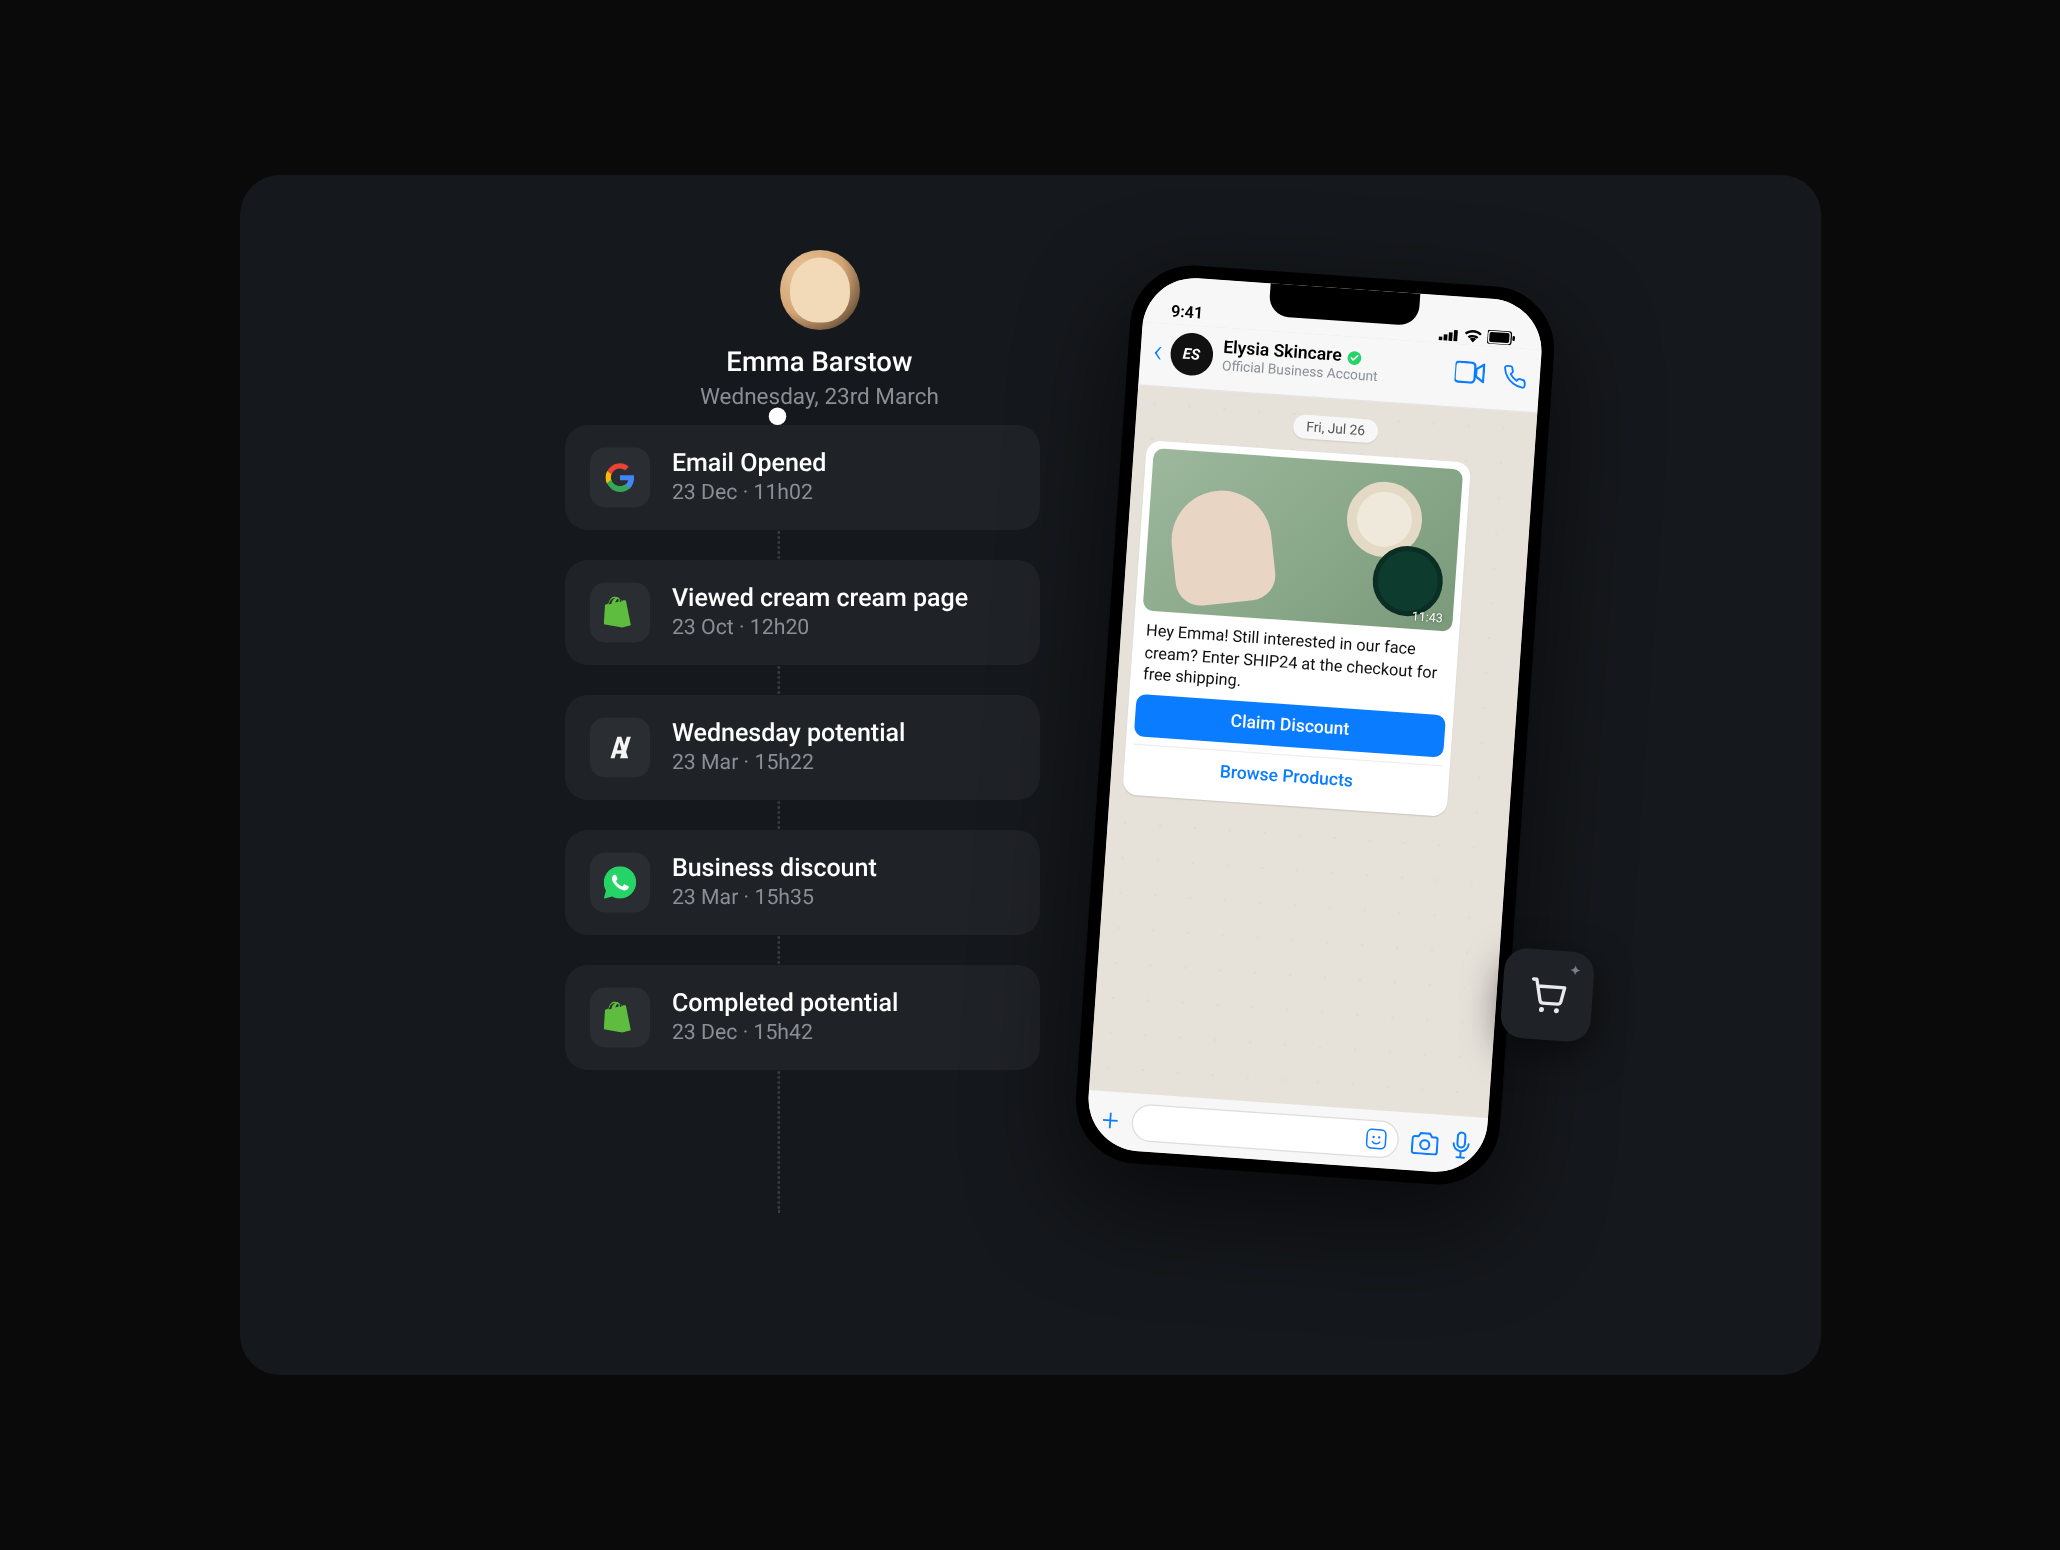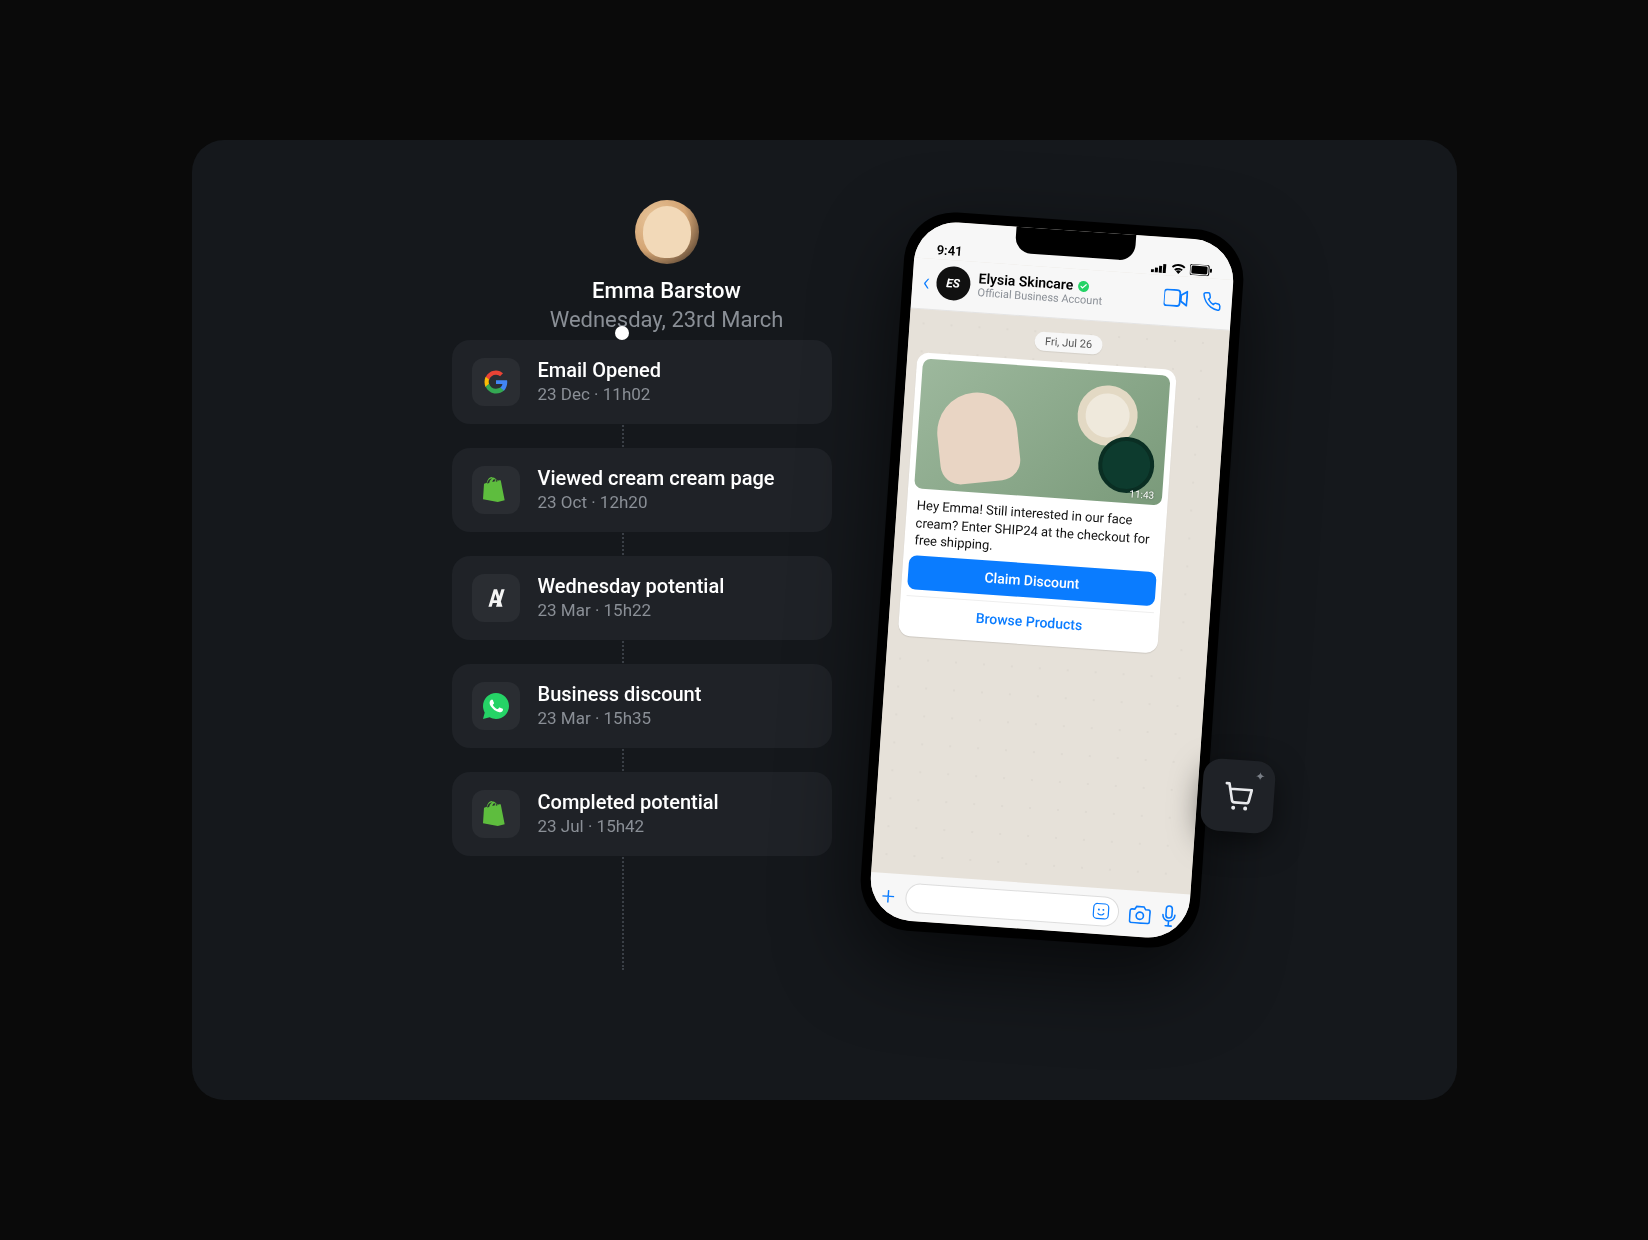--- a/index.html
+++ b/index.html
@@ -17,40 +17,40 @@
     width: 1265px;
     height: 960px;
     background: #15181c;
     border-radius: 32px;
     position: relative;
   }
 
   
   .profile {
     position: absolute;
-    left: 275px;
+    left: 264px;
     top: 60px;
     width: 400px;
     text-align: center;
   }
   .avatar {
     width: 64px; height: 64px; border-radius: 50%;
     background: radial-gradient(circle at 30% 30%, #e8c59a 0%, #d4a574 50%, #2a1f18 100%);
     margin: 0 auto 14px auto;
     position: relative;
     overflow: hidden;
   }
   .avatar::after{
     content:"";
     position:absolute;left:8px;top:6px;width:48px;height:52px;
     background: #f2d9b8;
     border-radius: 50% 50% 45% 45%;
   }
   .profile .name { color:#fff; font-size:22px; font-weight:500; }
-  .profile .date { color:#8a8f96; font-size:22px; margin-top:4px; }
+  .profile .date { color:#8a8f96; font-size:18px; margin-top:4px; }
 
   .timeline {
     position:absolute;
     left: 260px;
     top: 200px;
     width: 400px;
   }
   .vline {
     position:absolute;
     left: 170px; top:-10px;
@@ -258,21 +258,21 @@
     </div>
 
     <div class="card">
       <div class="ico-box">
         <svg width="26" height="26" viewBox="0 0 24 24">
             <path fill="#5EBD3E" d="M15.3 2.9c-.1 0-.3 0-.4.1 0 0-.8.2-2 .6-.2-.7-.6-1.5-1.3-2.1-.9-.8-2-1-2.7-.9-.2-.3-.5-.5-.9-.5-2.8.1-4.1 3.5-4.5 5.3l-1.9.6c-.6.2-.6.2-.7.8L0 20.6l13.6 2.5L20 21.4 16.4 3.3c-.1-.3-.5-.4-1.1-.4zM11 3.9l-2.4.7c.2-1 .8-2.5 2.1-2.8.2.5.3 1.2.3 2.1zm-3.1-2.6c.2 0 .3.1.4.2-1.7.8-2.4 2.9-2.6 4l-2 .6c.5-1.8 1.8-4.8 4.2-4.8zm.9 10.8c-1.1-.6-1.6-1.1-1.6-1.8 0-.9.8-1.2 1.3-1.2.9 0 1.8.4 1.8.4l.7-2s-.7-.6-2.4-.6c-2.4 0-4.1 1.4-4.1 3.4 0 1.1.8 2 1.9 2.6 1 .5 1.3.9 1.3 1.5 0 .6-.5 1-1.2 1-1.2 0-2.3-.6-2.3-.6l-.7 2s1 .7 2.9.7c2.2 0 3.8-1.1 3.8-3.1 0-1.2-.9-2.1-1.4-2.3zm3.1-8.5c0-.8-.1-1.5-.3-2 .5.1.9.5 1.2 1 .3.4.5.9.6 1.3l-1.5.4v-.7z"></path>
           </svg>
       </div>
       <div class="txt">
         <div class="t">Completed potential</div>
-        <div class="m">23 Jul · 15h42</div>
+        <div class="m">23 Dec · 15h42</div>
       </div>
     </div>
   </div>
 
   <div class="phone">
     <div class="phone-body">
       <div class="notch"></div>
       <div class="screen">
         <div class="statusbar">
           <span>9:41</span>

